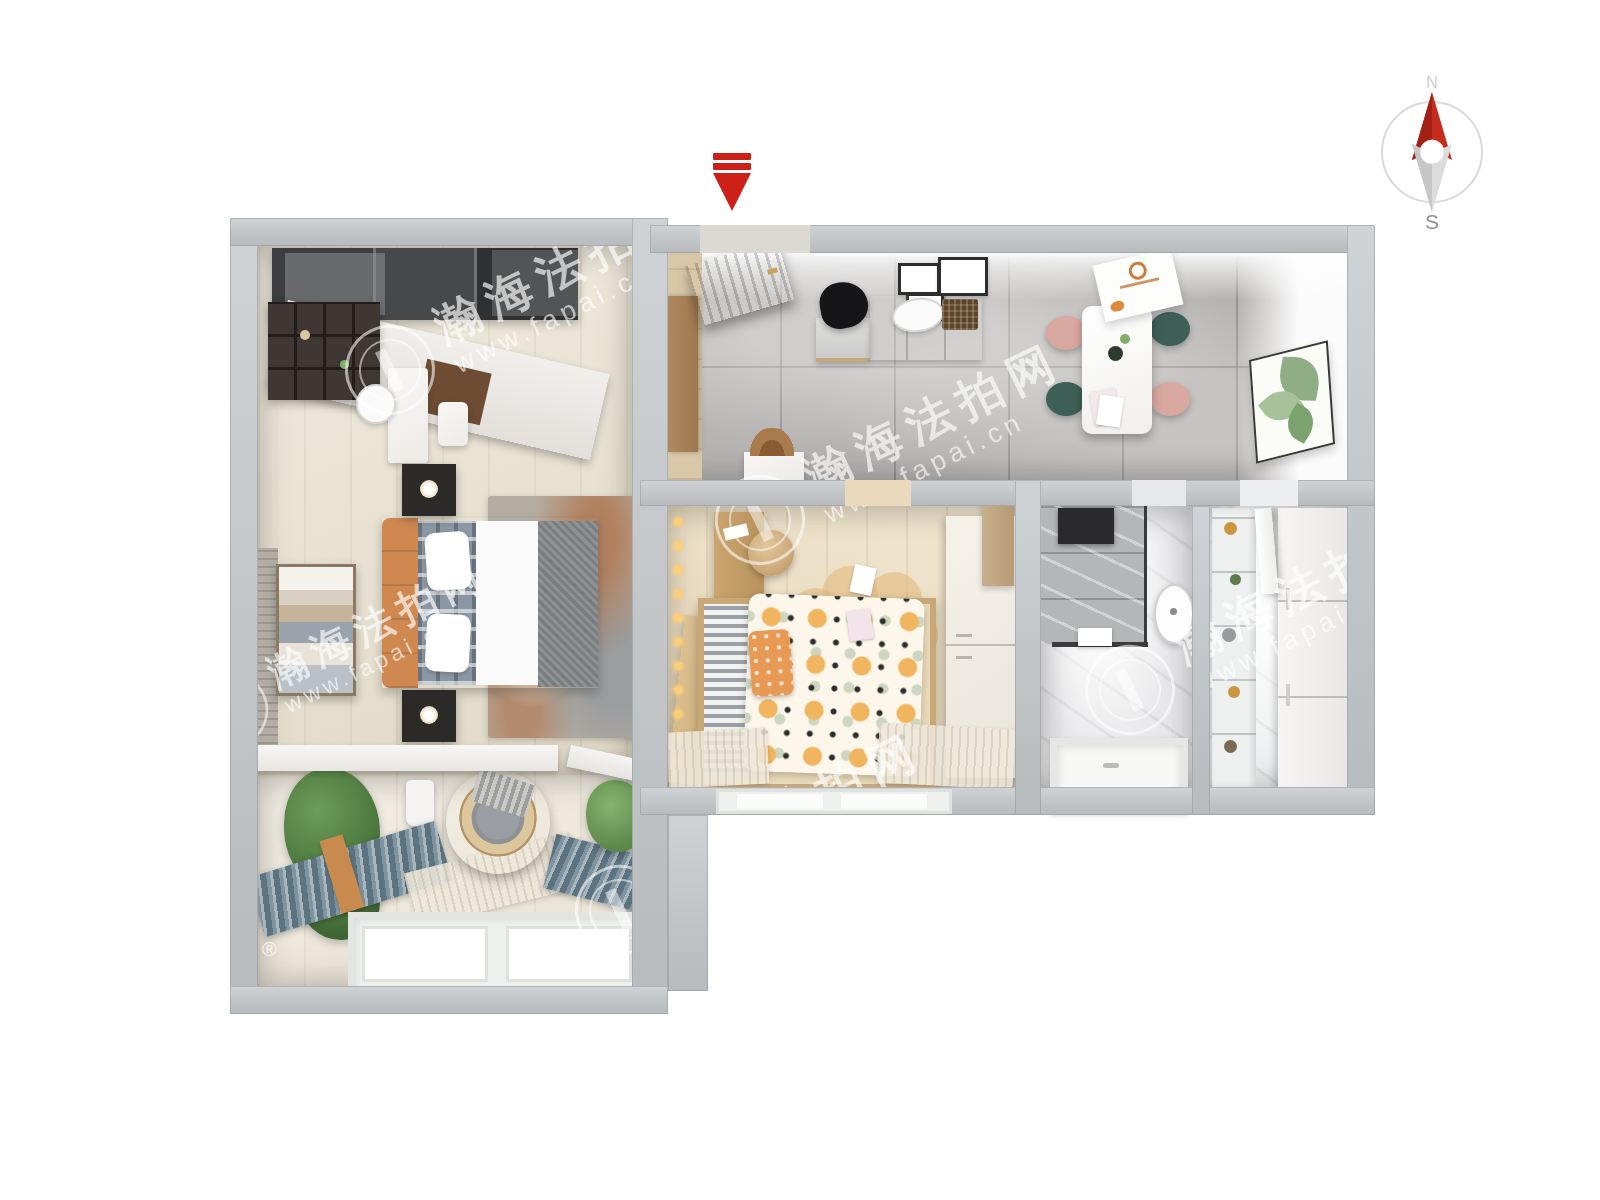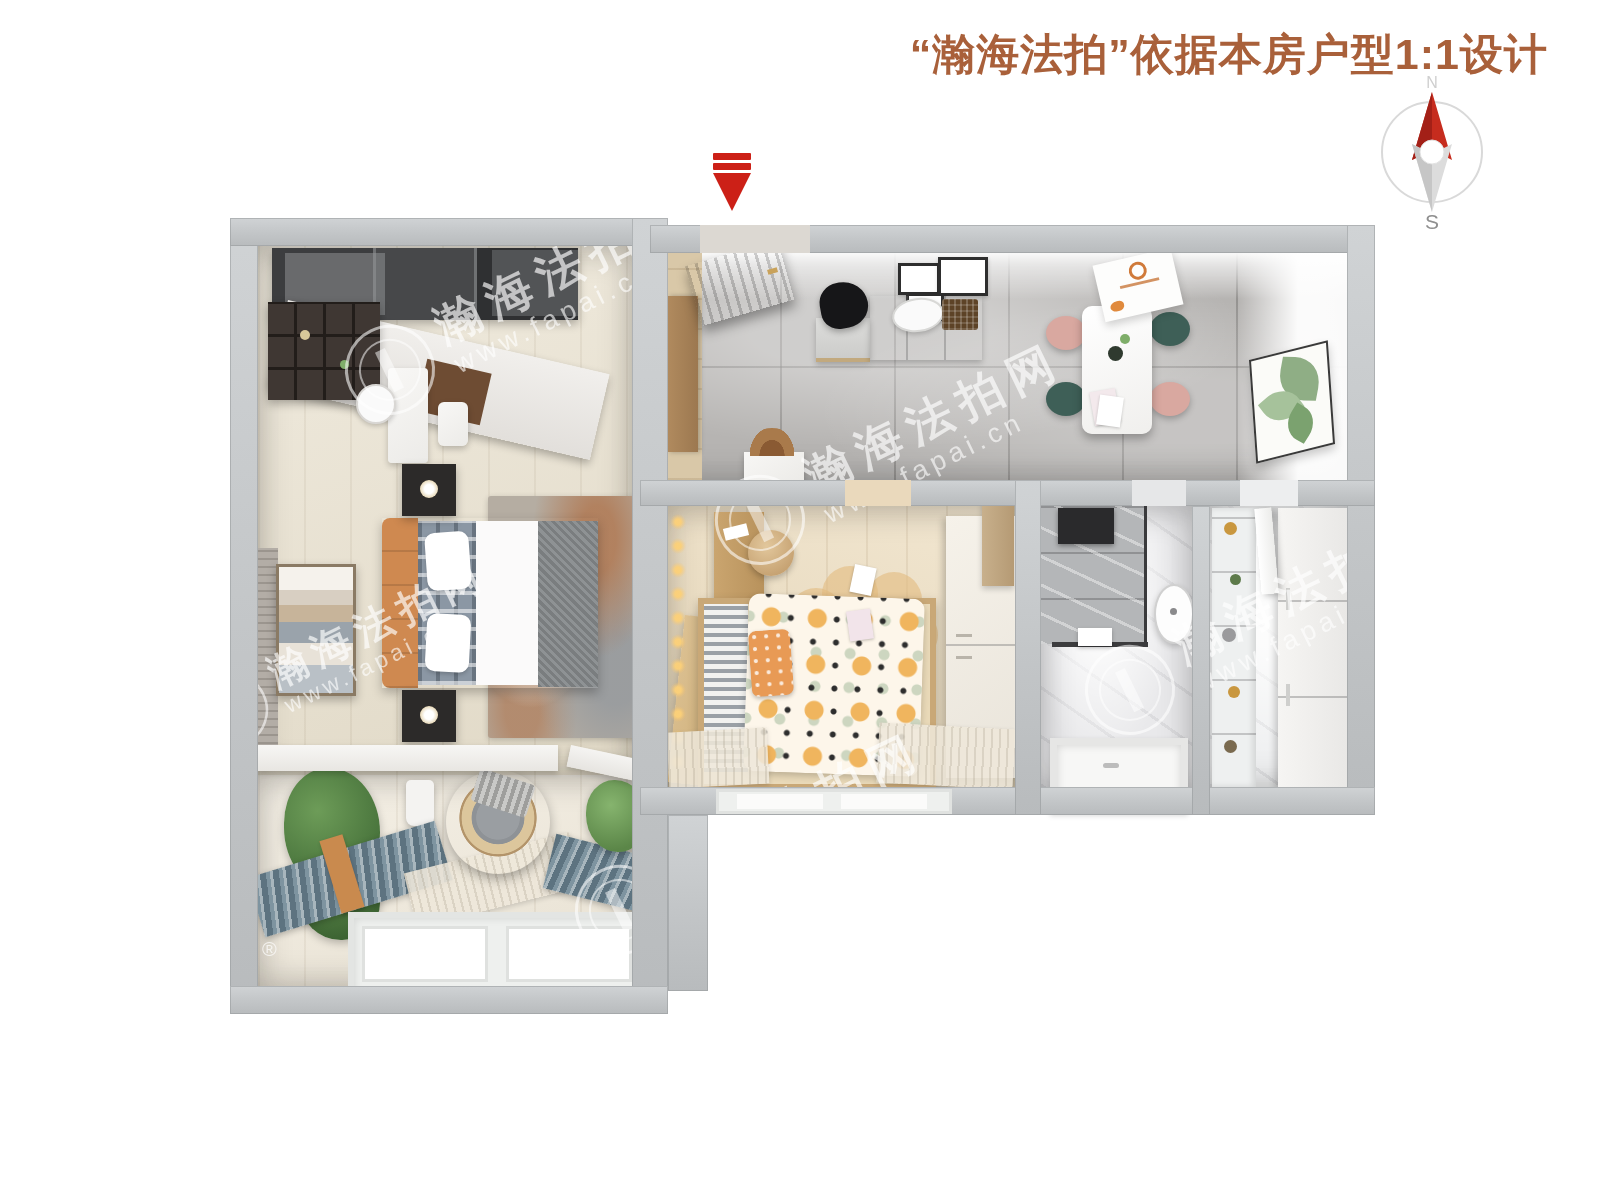--- a/index.html
+++ b/index.html
@@ -38,21 +38,20 @@
   .fairy{background-image:radial-gradient(circle at 8px 10px,rgba(252,208,120,.95) 3px,rgba(250,200,110,.30) 6px,transparent 8px);background-size:16px 24px;}
   .sheer{background:rgba(238,231,218,.88);background-image:repeating-linear-gradient(90deg,rgba(160,150,130,.25) 0 2px,transparent 2px 8px);box-shadow:0 2px 5px rgba(0,0,0,.15);}
   .bluecurtain{background-image:repeating-linear-gradient(100deg,#5d7380 0 6px,#7e94a0 6px 10px,#a8b6bd 10px 13px);box-shadow:0 2px 6px rgba(0,0,0,.25);}
   .plant{border-radius:46% 54% 48% 52%;background:radial-gradient(circle at 35% 35%,#6d9c58,#46713a 72%);box-shadow:0 3px 8px rgba(0,0,0,.25);}
 </style>
 </head>
 <body>
 
 <div id="canvas">
 
-  <div id="title">“瀚海法拍”依据本房户型1:1设计</div>
 
   <div id="compass">
     <div class="n">N</div>
     <svg width="112" height="152" viewBox="0 0 112 152">
       <circle cx="56" cy="76" r="50" fill="none" stroke="#d9d9d9" stroke-width="2"></circle>
       <polygon points="56,16 76,84 56,74 36,84" fill="#c62c1e"></polygon>
       <polygon points="56,16 56,74 36,84" fill="#a32017"></polygon>
       <polygon points="56,136 76,68 56,78 36,68" fill="#dcdcdc"></polygon>
       <polygon points="56,136 56,78 36,68" fill="#c6c6c6"></polygon>
       <circle cx="56" cy="76" r="12" fill="#ffffff" stroke="#e2e2e2" stroke-width="1"></circle>

